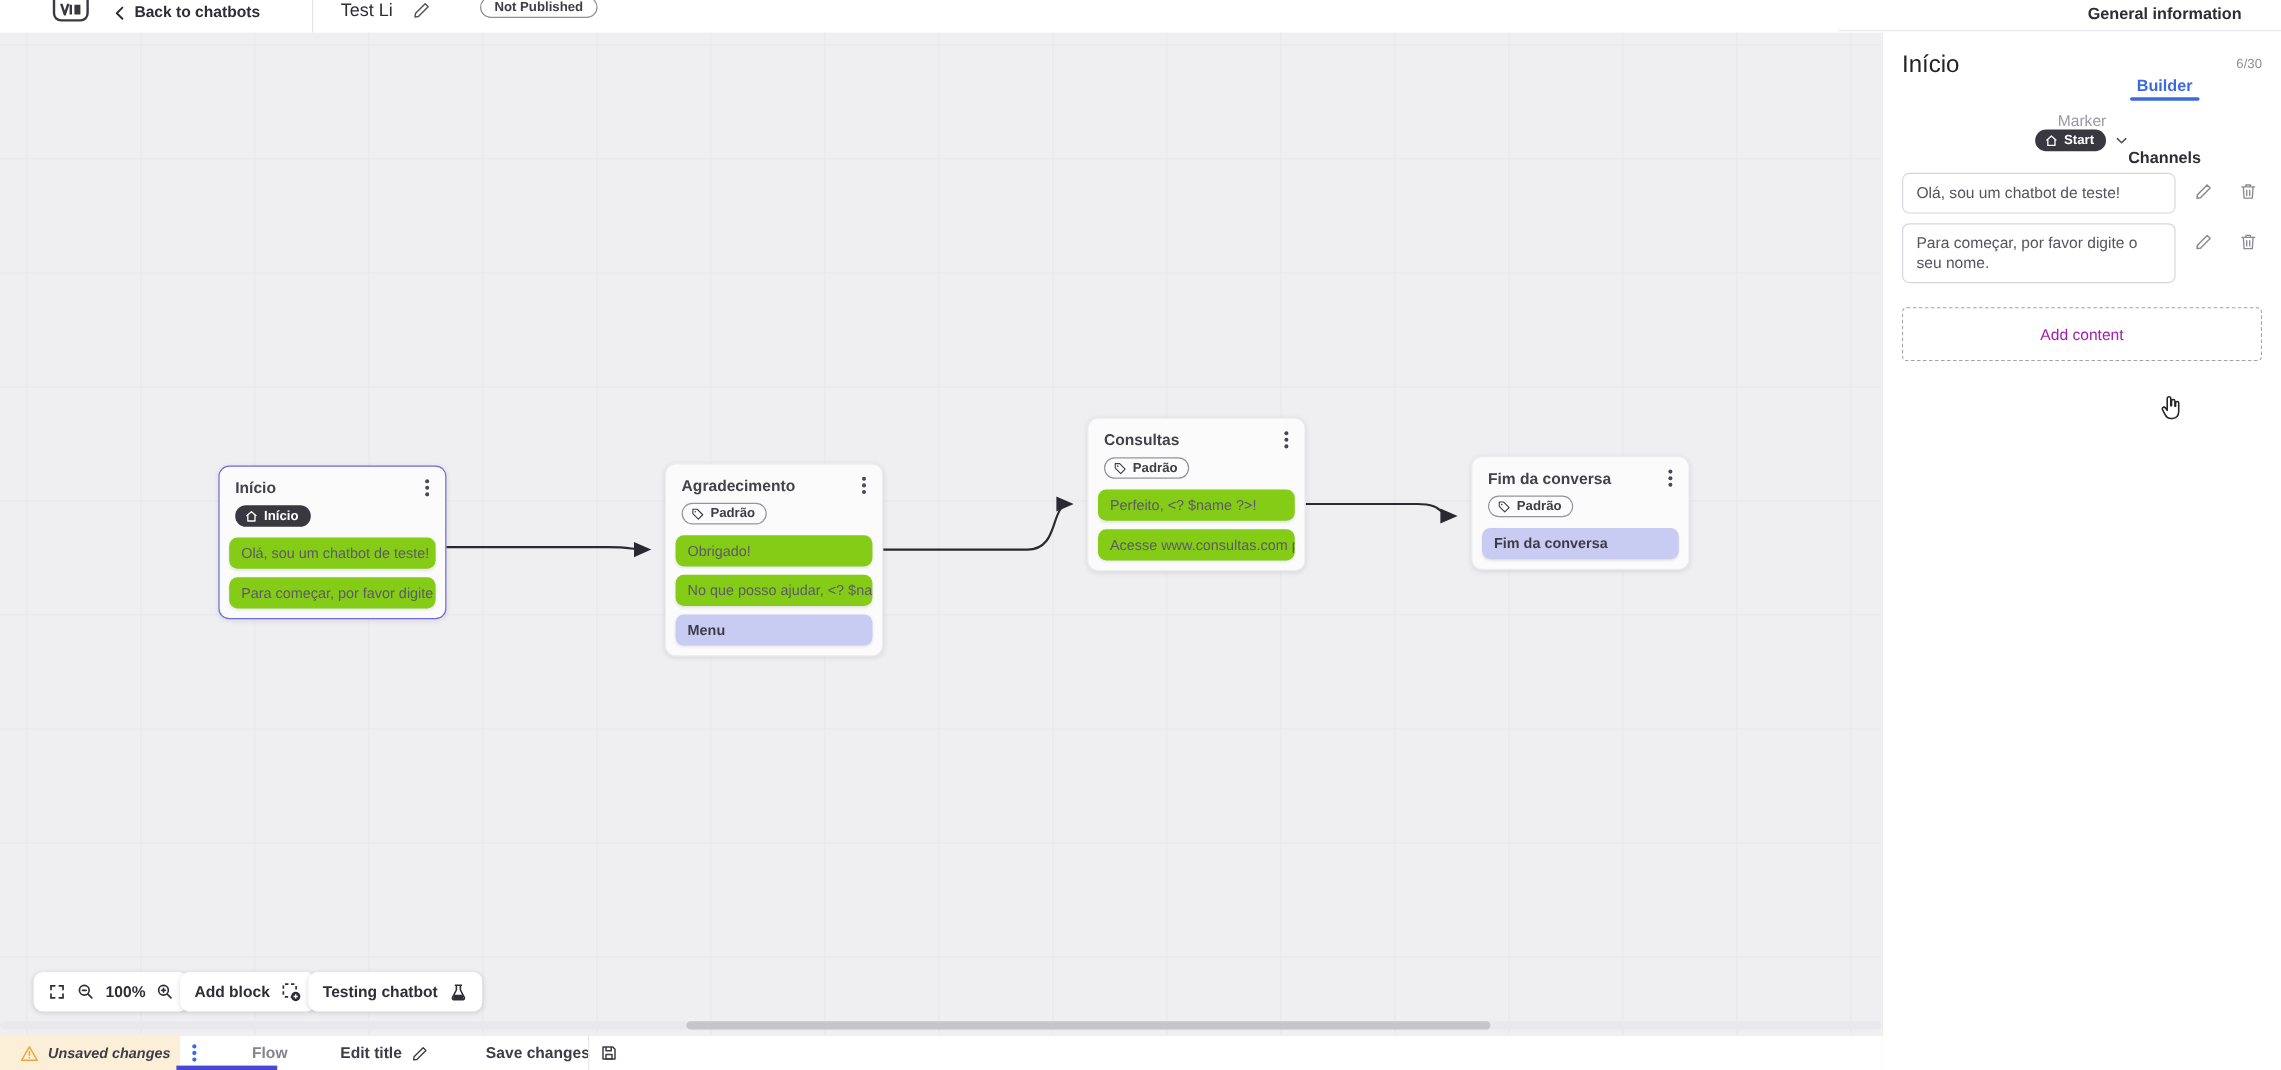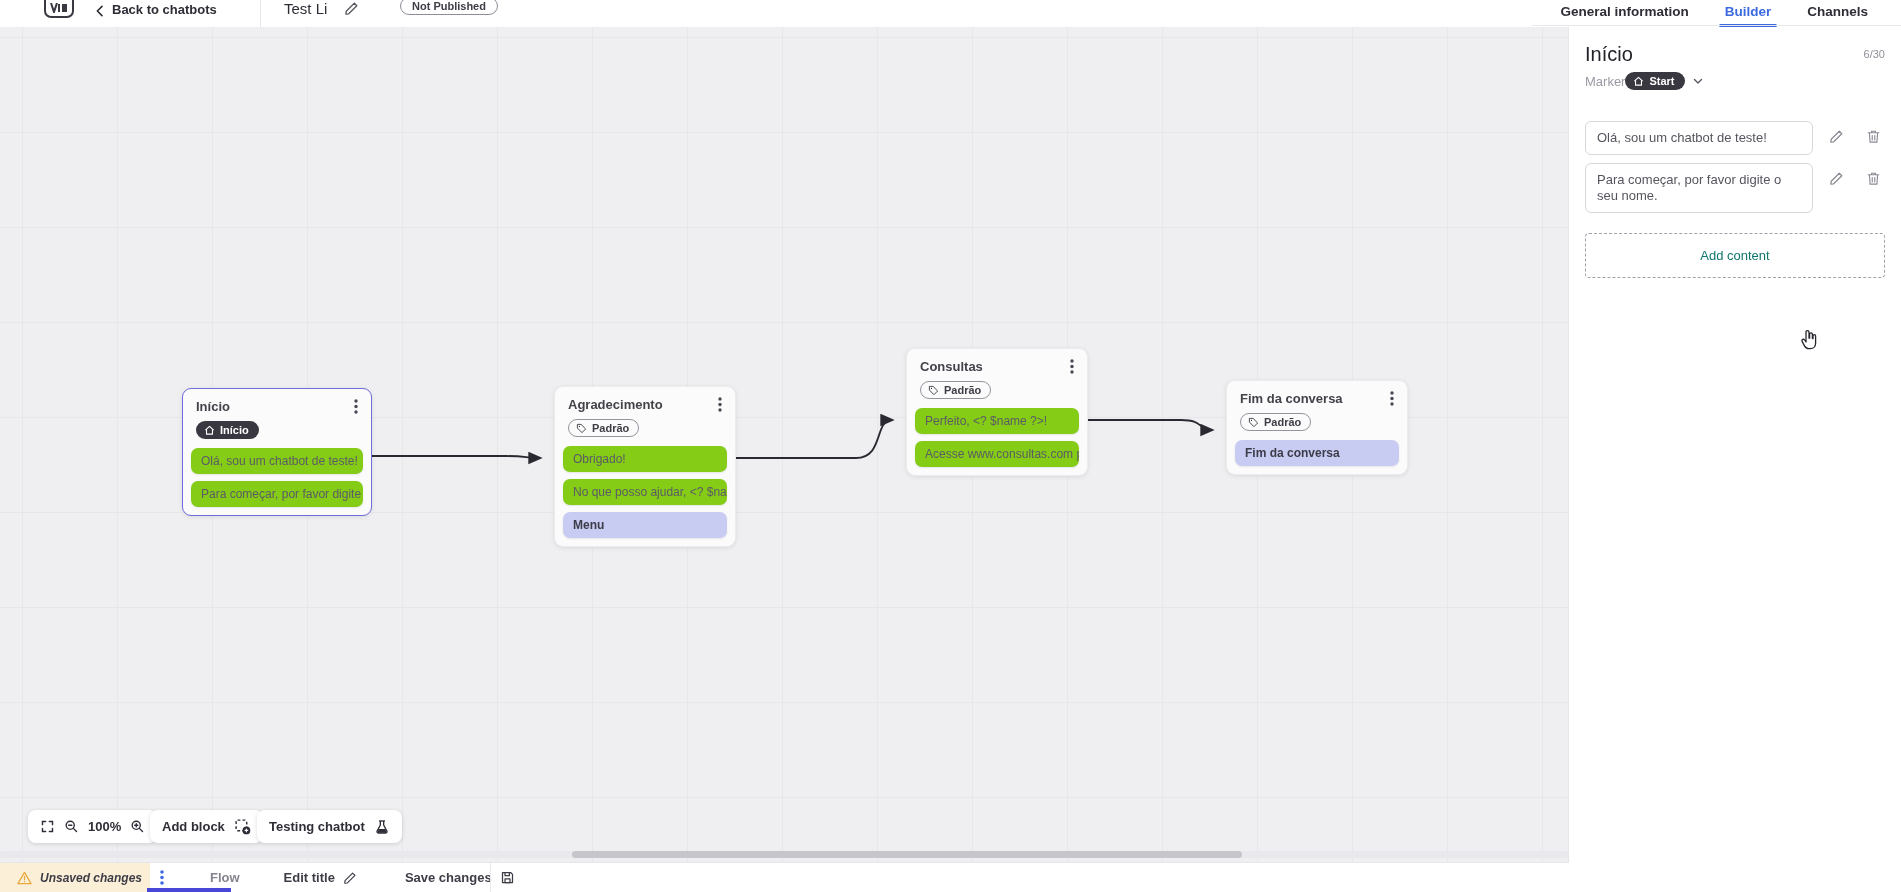--- a/index.html
+++ b/index.html
@@ -10,21 +10,21 @@
   
   .topbar { position:absolute; left:0; top:0; width:1901px; height:27px; background:#fff; z-index:5; }
   .logo-box { position:absolute; left:44px; top:-10px; width:30px; height:28px; border:2.5px solid #3a3942; border-radius:7px; display:flex; align-items:flex-end; justify-content:center; background:#fff; overflow:hidden; }
   .logo-box svg { margin-bottom:3px; }
   .back-chev { position:absolute; left:92px; top:3px; }
   .back-label { position:absolute; left:112px; top:2px; font-size:13px; font-weight:700; color:#2e2d36; }
   .tb-divider { position:absolute; left:260px; top:0; width:1px; height:27px; background:#e6e5ea; }
   .bot-title { position:absolute; left:284px; top:0px; font-size:15px; font-weight:500; color:#2e2d36; }
   .edit-pen { position:absolute; left:344px; top:1px; color:#55545e; }
   .status-pill { position:absolute; left:400px; top:-3px; border:1px solid #8f8e98; border-radius:999px; padding:2px 11px; font-size:11px; font-weight:700; color:#3e3d46; background:#fff; white-space:nowrap; }
-  .topbar-tabs { position:absolute; right:33px; top:0; height:27px; display:flex; gap:36px; align-items:center; }
+  .topbar-tabs { position:absolute; right:33px; top:0; height:27px; display:flex; gap:36px; align-items:center;flex-direction:column; }
   .top-tab { position:relative; font-size:13.5px; font-weight:700; color:#2e2d36; height:27px; line-height:24px; cursor:pointer; }
   .top-tab.active { color:#3d6bdf; }
   .top-tab.active::after { content:""; position:absolute; left:-6px; right:-6px; bottom:0px; height:3px; background:#3d6bdf; border-radius:2px; }
   .tabs-underline { position:absolute; left:1532px; right:0; top:25px; height:1px; background:#e8e7ec; }
 
   
   .canvas { position:absolute; left:0; top:27px; width:1568px; height:835px;
     background-color:#efeef0;
     background-image:linear-gradient(#e7e6ea 1px, transparent 1px),
                      linear-gradient(90deg,#e7e6ea 1px, transparent 1px);
@@ -55,39 +55,39 @@
 
   
   .panel { position:absolute; left:1568px; top:27px; width:333px; bottom:0; background:#fff;
     border-left:1px solid #e7e6ea; padding:0 16px; z-index:4; }
   .panel-head { display:flex; justify-content:space-between; align-items:center; padding:8px 0 2px; }
   .panel-head-label { font-size:12px; color:#38383f; }
   .close-btn { color:#44434c; cursor:pointer; line-height:0; }
   .panel-title-row { display:flex; justify-content:space-between; margin-top:16px; }
   .panel-title { font-size:20px; font-weight:500; color:#232229; }
   .name-counter { font-size:11px; color:#8f8e98; padding-top:5px; }
-  .marker-row { display:flex; align-items:center; margin-top:4px; height:22px; }
+  .marker-row { display:flex; justify-content:space-between; align-items:center; margin-top:27px; height:22px;flex-direction:column; }
   .marker-label { font-size:13px; color:#9b9aa4; }
   .marker-value { display:flex; align-items:center; gap:7px; cursor:pointer; }
   .panel-tabs { display:flex; align-items:center; gap:22px; margin-top:17px; padding-bottom:9px; border-bottom:1px solid #e9e8ec; }
   .p-tab { position:relative; font-size:13px; font-weight:700; color:#3f3f49; display:flex; align-items:center; gap:6px; cursor:pointer; }
   .p-tab.active { color:#2b2b33; }
   .p-tab.active::after { content:""; position:absolute; left:-4px; right:-4px; bottom:-10px; height:2px; background:#3d6bdf; }
   .dest-badge { width:16px; height:16px; border-radius:50%; background:#dcdaf8; color:#5a58d8;
     font-size:10.5px; font-weight:700; display:flex; align-items:center; justify-content:center; }
   .p-dots { margin-left:auto; }
   .content-row { display:flex; gap:16px; align-items:flex-start; }
   .content-row.first { margin-top:29px; }
   .content-row + .content-row { margin-top:8px; }
   .content-card { width:228px; background:#fff; border:1px solid #d8d7dd; border-radius:6px;
     padding:8px 11px; font-size:13px; line-height:16px; color:#55555f; }
   .row-icon { color:#8b8a94; margin-top:8px; cursor:pointer; line-height:0; }
   .row-icon + .row-icon { margin-left:6px; }
   .add-content { margin-top:20px; height:45px; border:1px dashed #a3a2ac; border-radius:4px;
-    display:flex; align-items:center; justify-content:center; font-size:13px; color:#0f766e; cursor:pointer; }
+    display:flex; align-items:center; justify-content:center; font-size:13px; color:#a21caf; cursor:pointer; }
   .cursor { position:absolute; left:228px; top:300px; pointer-events:none; z-index:9; }
 
   
   .bottombar { position:absolute; left:0; bottom:0; width:1569px; height:30px; background:#fff;
     border-top:1px solid #e6e5ea; display:flex; align-items:center; z-index:6; }
   .unsaved { width:150px; height:100%; background:#fcefd8; display:flex; align-items:center; gap:8px;
     padding-left:17px; font-size:12px; font-weight:700; color:#3e3d47;font-style:italic; }
   .bb-dots { margin-left:10px; }
   .bb-flow { position:relative; margin-left:22px; font-size:13px; font-weight:700; color:#85848e; cursor:pointer;padding-left:24px; }
   .flow-underline { position:absolute; left:147px; bottom:0; width:84px; height:4px; background:#4947d8; }

